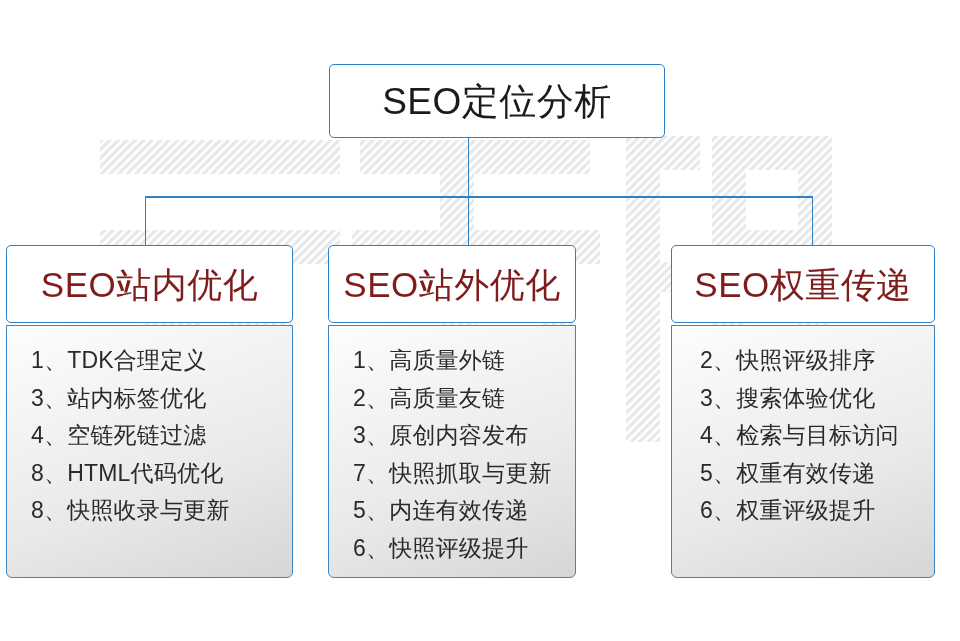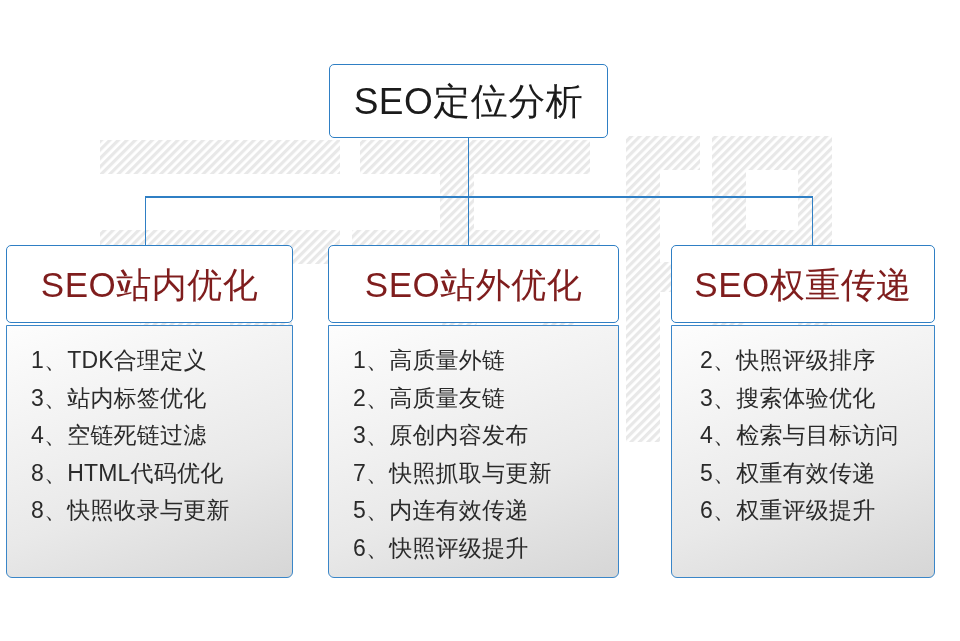--- a/index.html
+++ b/index.html
@@ -36,21 +36,21 @@
     height: 641px;
     z-index: 1;
     pointer-events: none;
   }
 
   
   #root-node {
     position: absolute;
     left: 329px;
     top: 64px;
-    width: 279px;
+    width: 336px;
     height: 74px;
     box-sizing: border-box;
     border: 1.6px solid #2f7fc4;
     border-radius: 5px;
     background: #ffffff;
     display: flex;
     align-items: center;
     justify-content: center;
     z-index: 3;
   }
@@ -62,21 +62,21 @@
     white-space: nowrap;
   }
 
   
   .column {
     position: absolute;
     top: 245px;
     z-index: 3;
   }
   #col-0 { left: 6px;   width: 287px; }
-  #col-1 { left: 328px; width: 291px; }
+  #col-1 { left: 328px; width: 248px; }
   #col-2 { left: 671px; width: 264px; }
 
   .col-header {
     box-sizing: border-box;
     height: 78px;
     border: 1.6px solid #2f7fc4;
     border-radius: 5px;
     background: #ffffff;
     display: flex;
     align-items: center;

